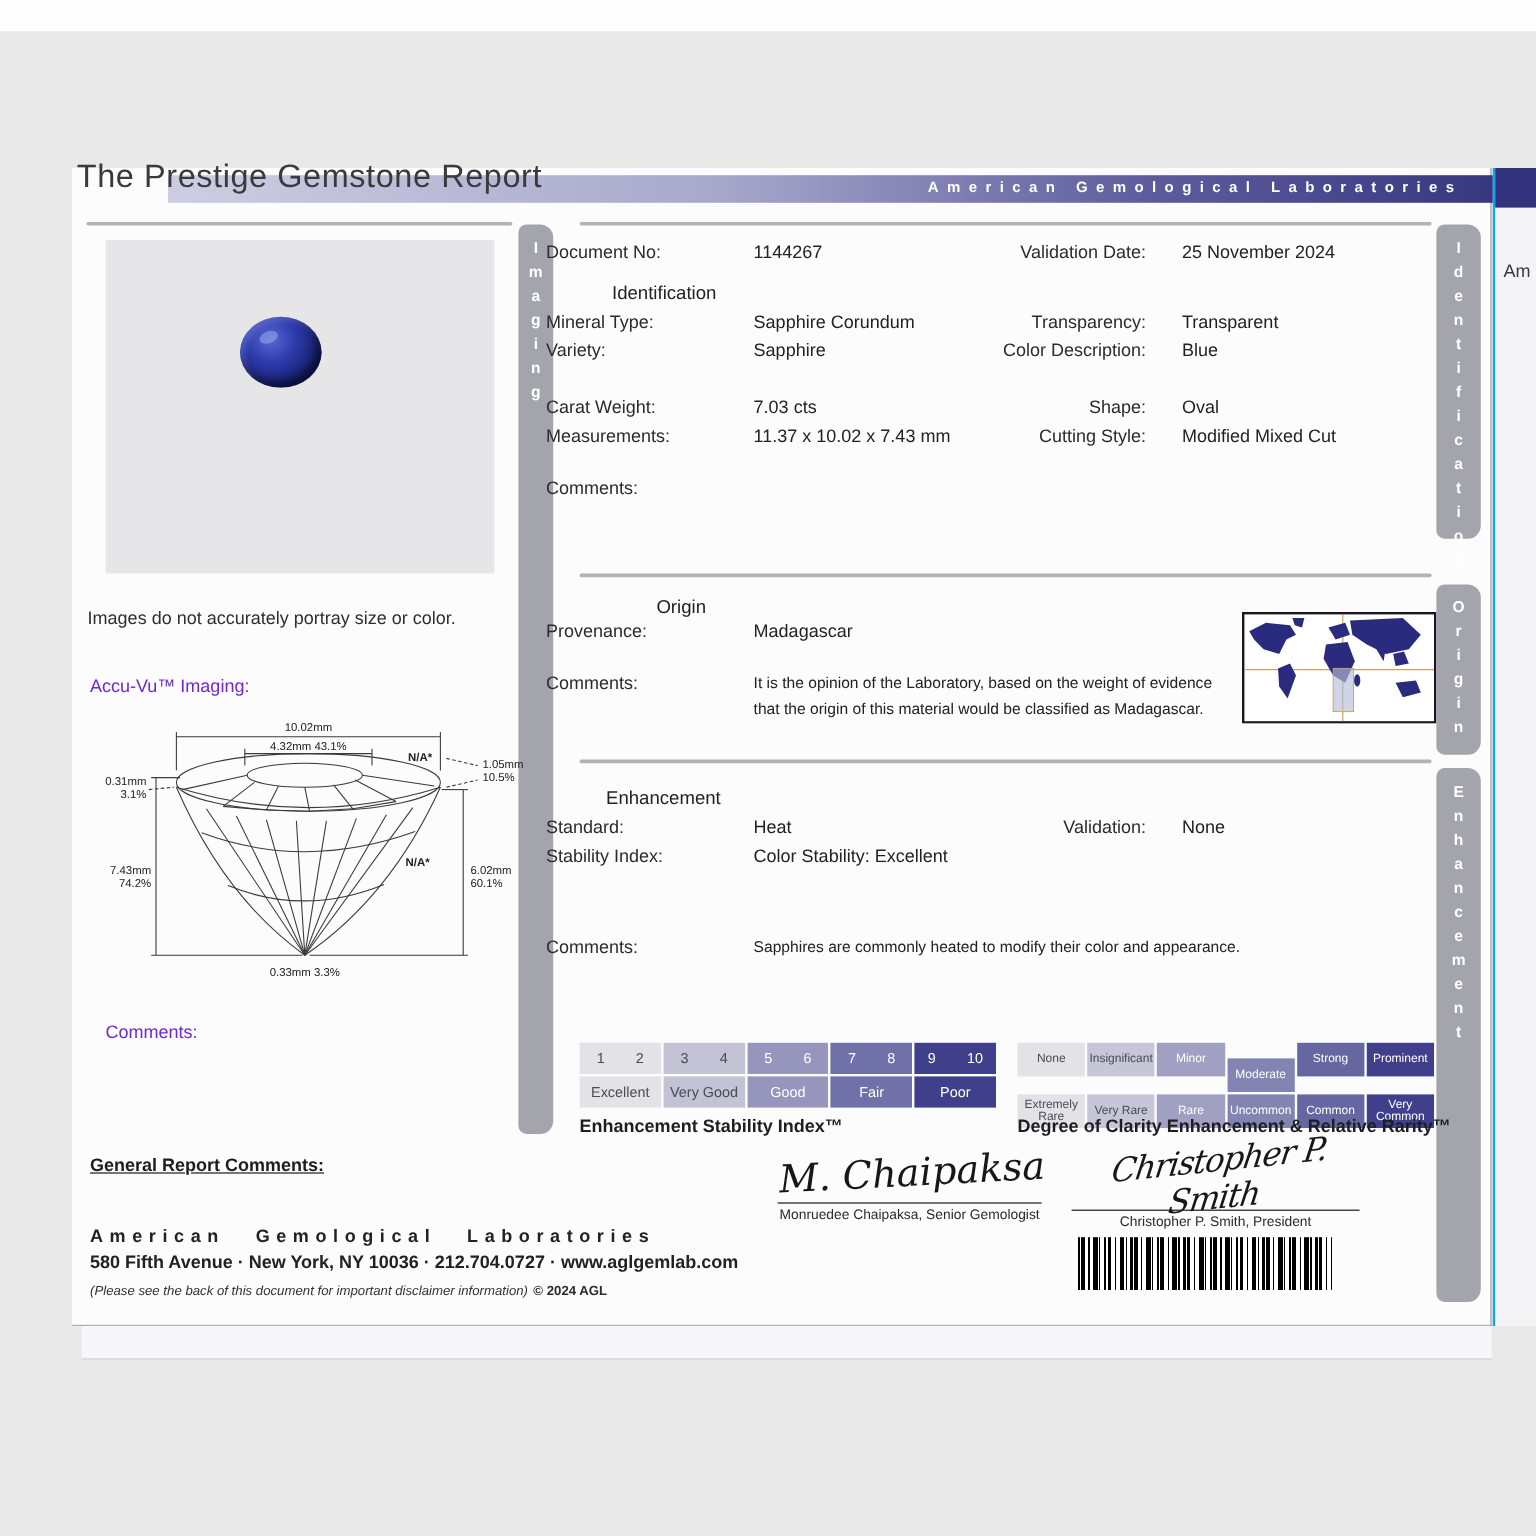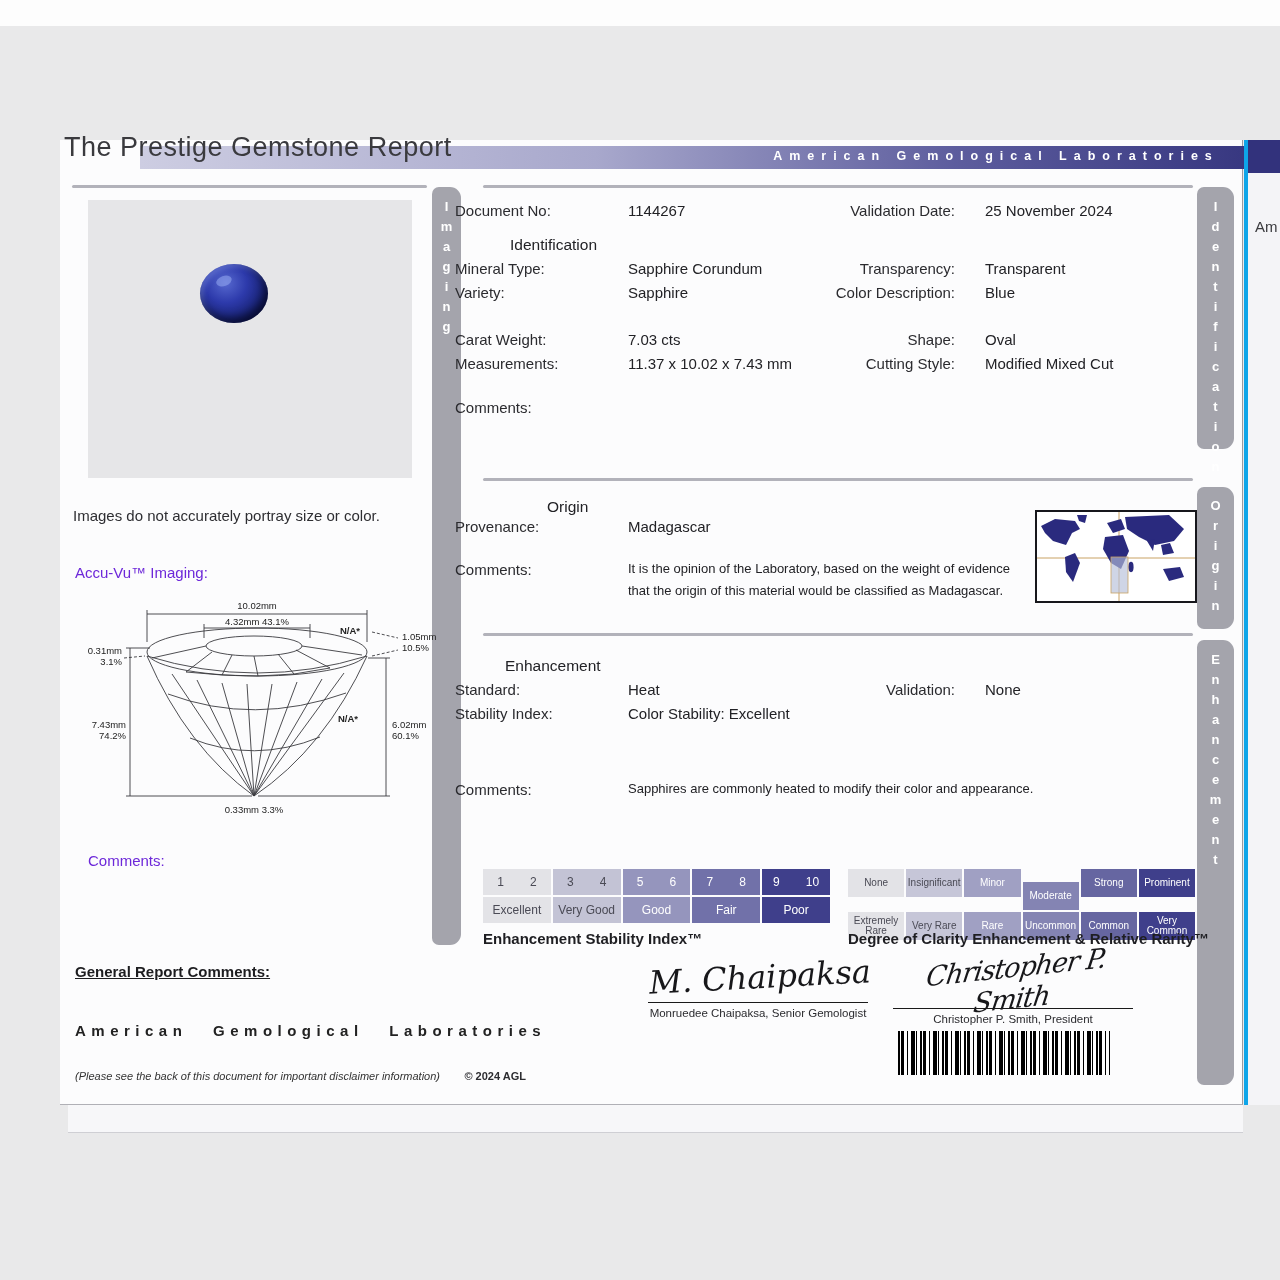--- a/index.html
+++ b/index.html
@@ -10,21 +10,21 @@
   .top-white { left:0; top:0; width:1280px; height:26px; background:#fdfdfd; }
   .band { left:140px; top:146px; width:1140px; height:23px;
           background:linear-gradient(90deg,#cdcde2 0%,#a8a8cc 40%,#5c5c9d 72%,#33337d 100%); z-index:1; }
   .brand { left:750px; top:149px; width:492px; text-align:center; color:#ffffff; font-size:12.5px;
            letter-spacing:7px; font-weight:bold; z-index:2; white-space:nowrap; }
   .doc-title { left:64px; top:132px; font-size:27px; color:#3a3a3e; letter-spacing:.5px; z-index:2; }
 
   .page { left:60px; top:140px; width:1183px; height:965px; background:#fcfcfd;
           border-right:1px solid #9a9aa0; border-bottom:1px solid #b0b0b6; z-index:0; }
   .sheet-below { left:68px; top:1105px; width:1175px; height:28px; background:#f7f7f9; border-bottom:1px solid #cfcfd4; }
-  .edge-page { left:1244px; top:140px; width:36px; height:965px; background:#f4f4f7; border-left:4px solid #0ea5e9; z-index:2; }
+  .edge-page { left:1244px; top:140px; width:36px; height:965px; background:#f4f4f7; border-left:2px solid #0ea5e9; z-index:2; }
   .edge-band { position:absolute; left:0; top:0; width:36px; height:33px; background:#32327c; }
   .edge-text { position:absolute; left:7px; top:78px; font-size:15px; color:#3a3a3e; }
 
   
   .rule { height:3px; background:#b2b2ba; border-radius:2px; }
   .vtab { background:#a4a4ac; border-radius:7px 11px 11px 7px; color:#ffffff; }
   .vtab span { writing-mode:vertical-rl; text-orientation:upright; letter-spacing:5px; font-size:13px;
                font-weight:bold; display:block; margin:0 auto; }
   .vtab.pad span { padding-top:12px; }
   .vtab.center { display:flex; align-items:center; justify-content:center; }
@@ -35,21 +35,21 @@
          background:radial-gradient(ellipse at 38% 32%, #5668cf 0%, #2d3aab 35%, #16206f 70%, #0b1048 100%);
          box-shadow:inset -4px -5px 8px rgba(0,0,10,.55), inset 3px 3px 5px rgba(160,180,255,.35); }
   .gem-glint { position:absolute; left:156px; top:136px; width:16px; height:10px; border-radius:50%;
                background:rgba(150,170,240,.55); transform:rotate(-20deg); }
   .note { font-size:15px; color:#2e2e32; }
   .lbl15 { font-size:15px; color:#6d28d9; }
   .general { font-size:15px; font-weight:bold; text-decoration:underline; color:#1d1d20; }
   .foot-co { font-size:15px; font-weight:bold; letter-spacing:5.5px; word-spacing:16px; color:#222; white-space:nowrap; }
   .foot-ad { font-size:15px; font-weight:bold; color:#222; }
   .foot-di { font-size:11px; font-style:italic; color:#333; }
-  .foot-cp { font-size:11px; font-weight:bold; font-style:normal; margin-left:20px; }
+  .foot-cp { font-size:11px; font-weight:bold; font-style:normal; margin-left:0; }
 
   
   .l1 { position:absolute; left:395px; width:160px; text-align:left; font-size:15px; color:#2b2b2f; white-space:nowrap; }
   .v1 { position:absolute; left:568px; font-size:15px; color:#222226; white-space:nowrap; }
   .l2 { position:absolute; left:685px; width:210px; text-align:right; font-size:15px; color:#2b2b2f; white-space:nowrap; }
   .v2 { position:absolute; left:925px; font-size:15px; color:#222226; white-space:nowrap; }
   .subhead { position:absolute; font-size:15.5px; color:#222226; }
   .small13 { font-size:13px !important; }
 
   
@@ -158,20 +158,21 @@
     <text x="310" y="130" font-size="9.5" text-anchor="start">6.02mm</text>
     <text x="310" y="141" font-size="9.5" text-anchor="start">60.1%</text>
     <text x="256" y="124" font-size="9.5" text-anchor="start" font-weight="bold">N/A*</text>
     <text x="172" y="215" font-size="9.5" text-anchor="middle">0.33mm 3.3%</text>
   </svg>
 
   <div class="abs lbl15" style="left:28px; top:712px;">Comments:</div>
   <div class="abs general" style="left:15px; top:823px;">General Report Comments:</div>
 
   <div class="abs foot-co" style="left:15px; top:882px;">American Gemological Laboratories</div>
+  <div class="abs foot-ad" style="left:15px; top:904px;">580 Fifth Avenue · New York, NY 10036 · 212.704.0727 · www.aglgemlab.com</div>
   <div class="abs" style="left:15px; top:926px;">
     <span class="foot-di">(Please see the back of this document for important disclaimer information)</span>
     <span class="foot-cp">© 2024 AGL</span>
   </div>
 
   <div class="abs rule" style="left:423px; top:45px; width:710px;"></div>
   <div class="abs rule" style="left:423px; top:338px; width:710px;"></div>
   <div class="abs rule" style="left:423px; top:493px; width:710px;"></div>
 
   <div class="abs vtab pad" style="left:1137px; top:47px; width:37px; height:262px;">

